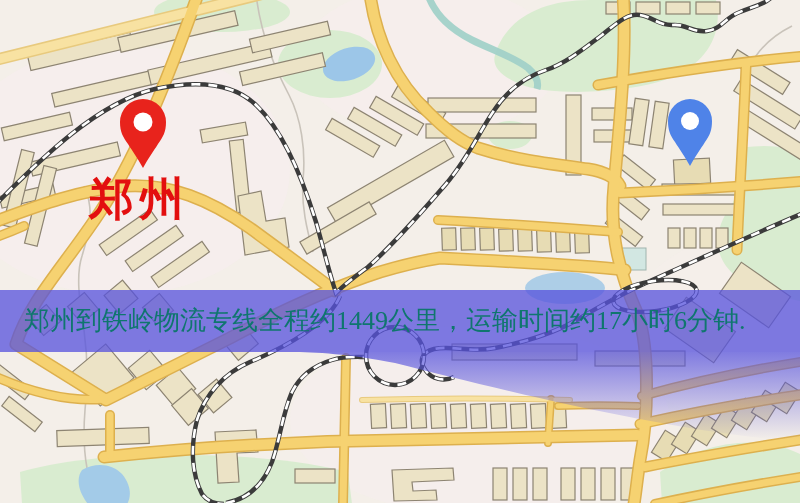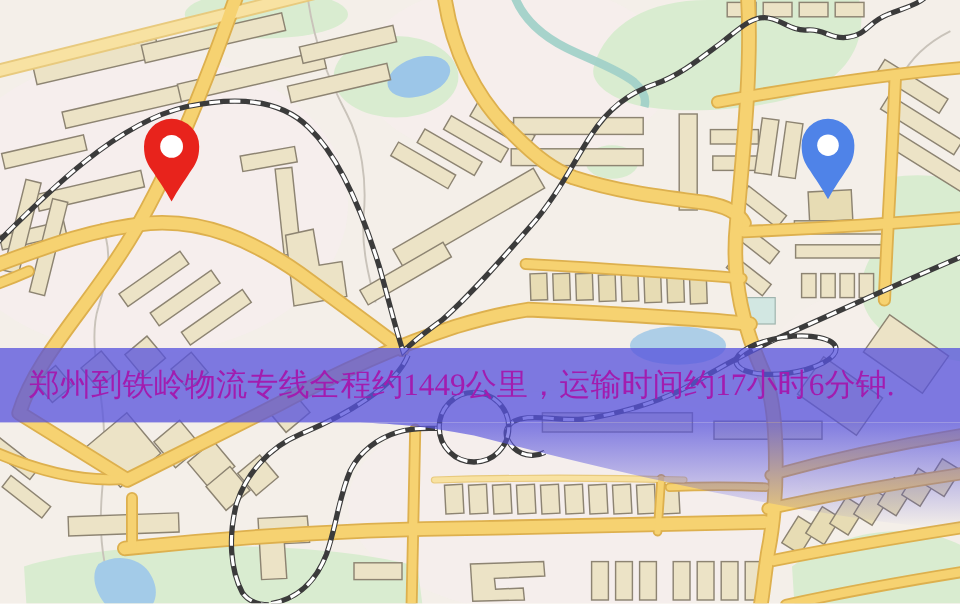--- a/index.html
+++ b/index.html
@@ -6,21 +6,21 @@
   body{width:800px;height:503px;overflow:hidden;font-family:"Liberation Sans","DejaVu Sans",sans-serif;}
   .stage{position:relative;width:800px;height:503px;background:#f4efe9;overflow:hidden;}
   .stage svg.mapart{position:absolute;left:0;top:0;display:block;}
   .marker{position:absolute;width:60px;height:72px;}
   .marker svg{display:block;overflow:visible;}
   .pin-label{position:absolute;font-family:"Liberation Serif","DejaVu Serif",serif;font-weight:bold;
     white-space:nowrap;text-align:center;line-height:1;}
   .pin-label.origin{left:84px;top:177px;width:110px;font-size:45px;letter-spacing:5px;color:#e30f0f;}
   .pin-label.dest{left:634px;top:181px;width:104px;font-size:43px;letter-spacing:3px;color:#1d1ddd;}
   .banner-text{position:absolute;left:24px;top:290px;width:770px;height:62px;line-height:62px;
-    font-family:"Liberation Serif","DejaVu Serif",serif;font-size:26px;color:#a21caf;
+    font-family:"Liberation Serif","DejaVu Serif",serif;font-size:26px;color:#0f766e;
     white-space:nowrap;letter-spacing:0px;}
   
   .bld{fill:#ece3c6;stroke:#8d8472;stroke-width:1.2;}
   .bld2{fill:#e7dcb4;stroke:#8d8472;stroke-width:1.2;}
   .rc{fill:none;stroke:#ddb04e;stroke-linecap:round;stroke-linejoin:round;}
   .rf{fill:none;stroke:#f6d271;stroke-linecap:round;stroke-linejoin:round;}
   .rcp{fill:none;stroke:#e8ca7e;stroke-linecap:round;stroke-linejoin:round;}
   .rfp{fill:none;stroke:#f8e2a2;stroke-linecap:round;stroke-linejoin:round;}
   .railb{fill:none;stroke:#3b3b3b;stroke-width:4.4;}
   .raild{fill:none;stroke:#ffffff;stroke-width:2.6;stroke-dasharray:9 8;}
@@ -238,20 +238,21 @@
       <path d="M 290,352 L 806,352 L 806,442 C 680,434 510,392 395,363 C 350,354 315,352 290,352 Z" fill="url(#fadeG)"></path>
     </g>
   </svg>
 
   <div class="marker" style="left:113px;top:98px;">
     <svg width="60" height="72" viewBox="-30 -70 60 72">
       <path d="M0,0 C-6,-11 -10,-16 -15,-24 C-20,-31 -23,-36 -23,-46 A23,23 0 1 1 23,-46 C23,-36 20,-31 15,-24 C10,-16 6,-11 0,0 Z" fill="#e8231c" transform="translate(0,0)"></path>
       <circle cx="0" cy="-46" r="9.5" fill="#ffffff"></circle>
     </svg>
   </div>
+  <div class="pin-label origin">郑州</div>
 
   <div class="marker" style="left:660px;top:96px;">
     <svg width="60" height="72" viewBox="-30 -70 60 72">
       <path d="M0,0 C-6,-11 -10,-16 -15,-24 C-20,-31 -22,-36 -22,-45 A22,22 0 1 1 22,-45 C22,-36 20,-31 15,-24 C10,-16 6,-11 0,0 Z" fill="#4f83e8"></path>
       <circle cx="0" cy="-45" r="9" fill="#ffffff"></circle>
     </svg>
   </div>
 
   <div class="banner-text">郑州到铁岭物流专线全程约1449公里，运输时间约17小时6分钟.</div>
 

